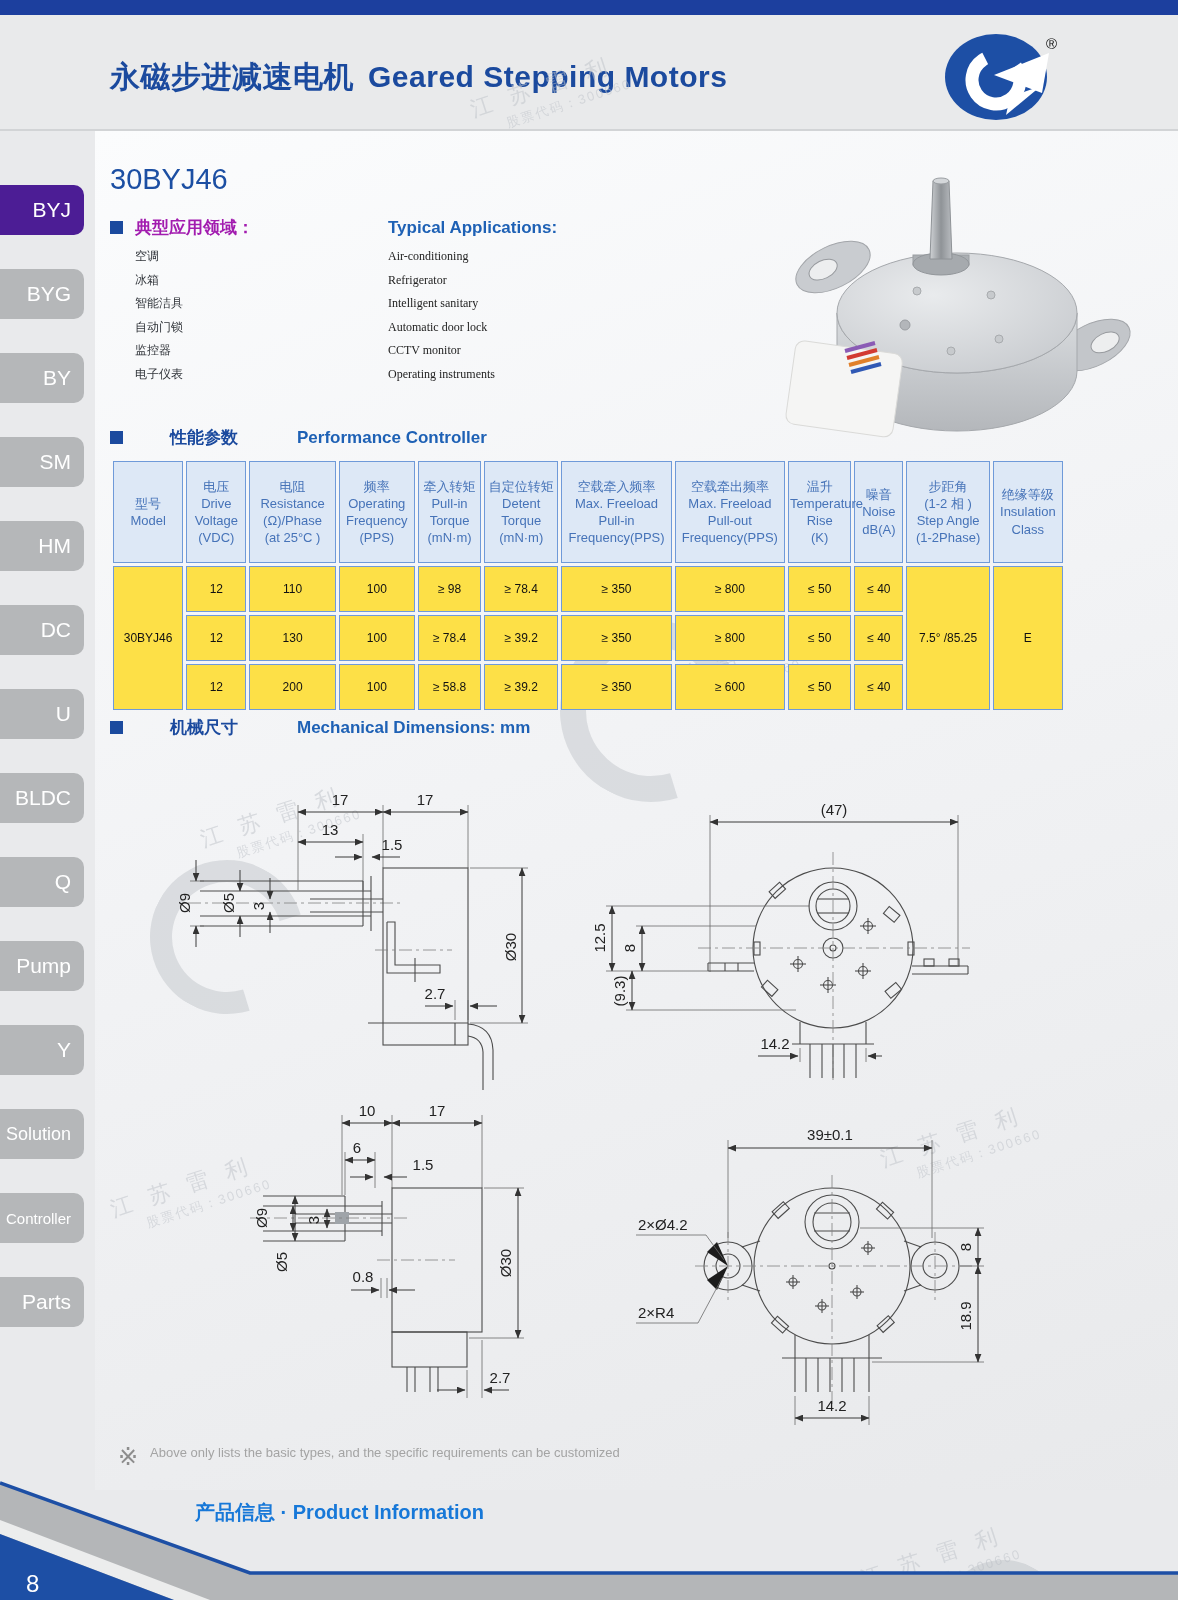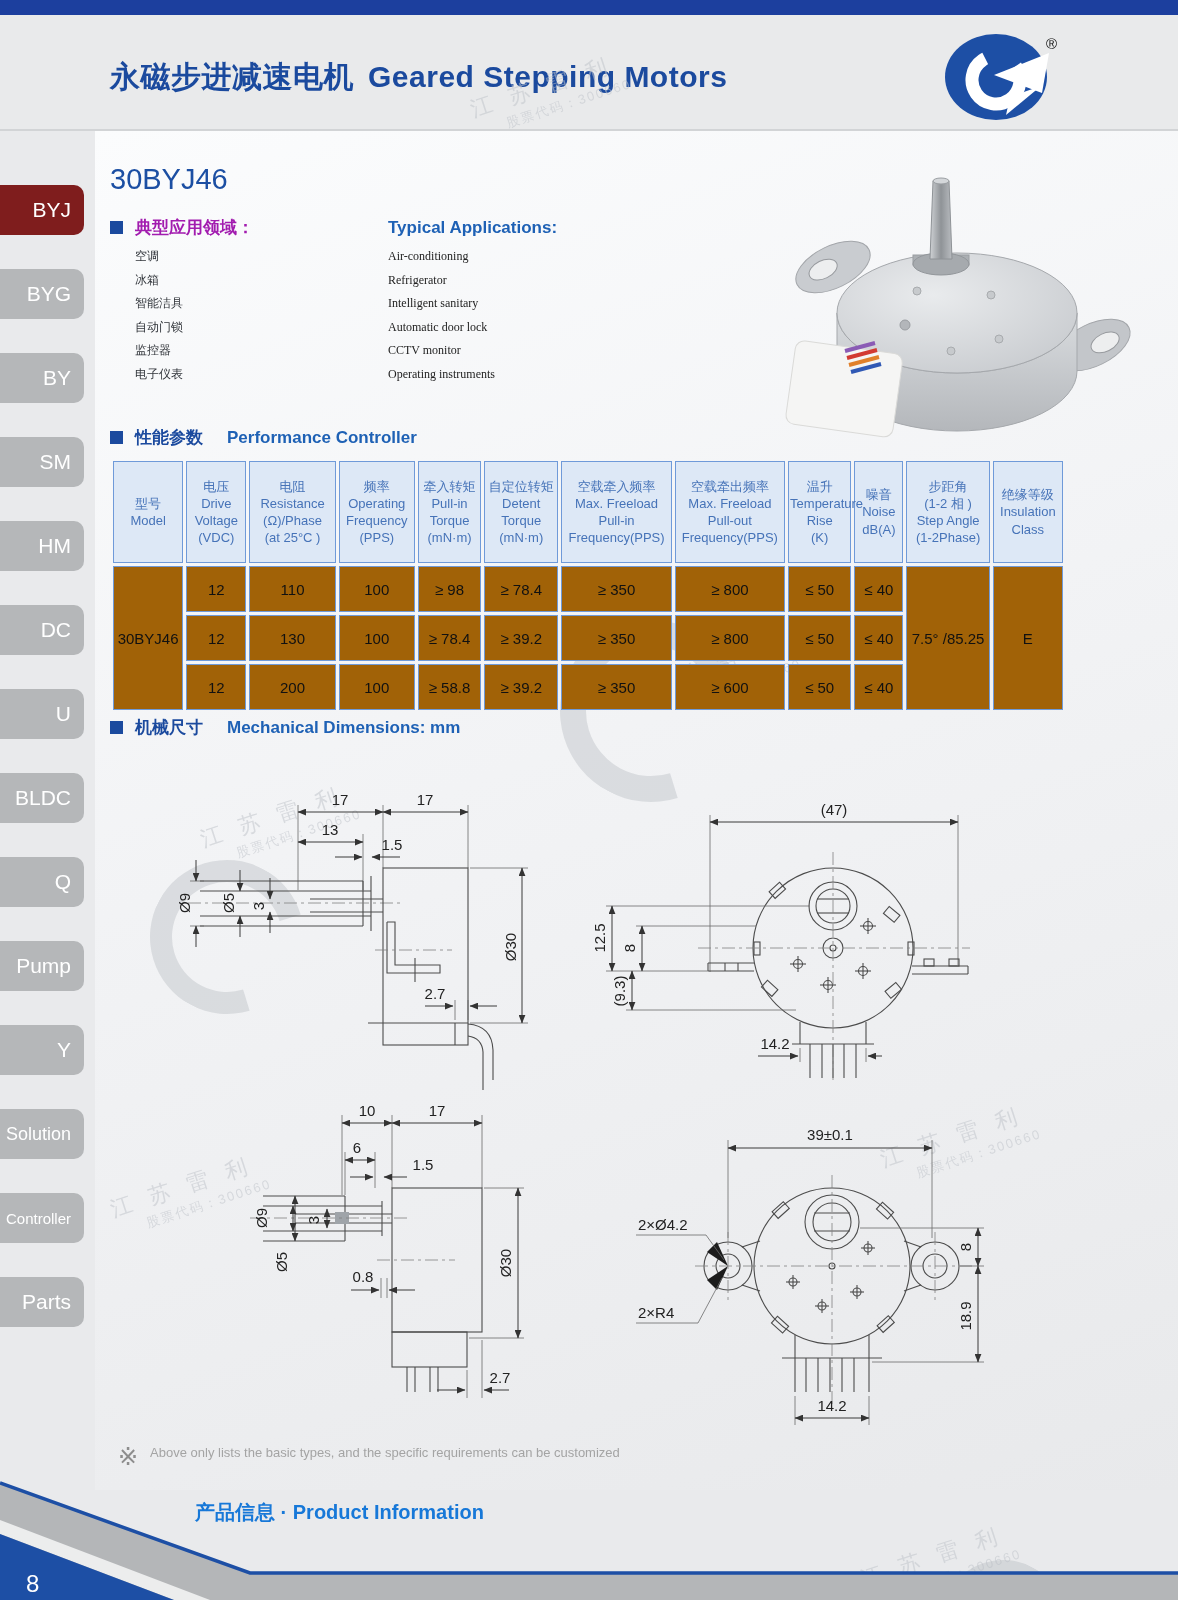--- a/index.html
+++ b/index.html
@@ -16,27 +16,27 @@
   .logo-caption .script{font-family:"Liberation Serif","DejaVu Serif",serif;font-style:italic;font-weight:bold;font-size:17px;}
 
   
   .main-panel{position:absolute;left:95px;top:131px;width:1083px;height:1359px;
     background:linear-gradient(160deg,#fbfcfd 0%,#f2f3f5 45%,#e8e9eb 100%);}
 
   
   .sidebar{position:absolute;left:0;top:185px;width:84px;display:flex;flex-direction:column;gap:34px;}
   .side-item{height:50px;background:#b5b7b9;color:#fff;border-radius:0 10px 10px 0;
     display:flex;align-items:center;justify-content:flex-end;padding-right:13px;font-size:21px;cursor:pointer;}
-  .side-item.active{background:#7f1d1d;}
+  .side-item.active{background:#4c1d95;}
   .side-item.md{font-size:18px;padding-left:40px;}
   .side-item.sm{font-size:15px;}
 
   
   .model-title{position:absolute;left:110px;top:163px;font-size:29px;font-weight:500;color:#1c4fa3;}
-  .sec-head{position:absolute;display:flex;align-items:center;font-size:17px;font-weight:bold;}
+  .sec-head{position:absolute;display:flex;align-items:center;font-size:17px;font-weight:bold;gap:35px;}
   .sq{width:13px;height:13px;background:#1b4a9e;margin-right:12px;flex:none;}
   .sec-zh{color:#1b4a9e;}
   .sec-en{color:#1e61b5;margin-left:24px;}
 
   
   .apps{position:absolute;left:110px;top:216px;width:640px;}
   .app-head{display:grid;grid-template-columns:25px 253px auto;align-items:center;font-size:17px;font-weight:bold;margin-bottom:6px;}
   .app-head .sq{margin:0;}
   .app-head .zh{color:#a21caf;}
   .app-head .en{color:#1e61b5;}
@@ -44,21 +44,21 @@
   .app-row .zh{color:#30343a;}
   .app-row .en{color:#222;font-family:Liberation Serif, serif;}
 
   
   .photo{position:absolute;left:745px;top:155px;width:425px;height:290px;}
 
   
   .perf-table{position:absolute;left:110px;top:458px;width:956px;border-collapse:separate;border-spacing:3px;table-layout:fixed;}
   .perf-table th{background:#dde8f6;border:1px solid #6f9ad9;color:#4673b8;font-weight:500;
     font-size:13px;line-height:1.32;white-space:pre-line;height:96px;vertical-align:middle;text-align:center;padding:2px 1px;}
-  .perf-table td{background:#a16207;border:1px solid #6f9ad9;color:#111;font-size:15px;text-align:center;
+  .perf-table td{background:#fde047;border:1px solid #6f9ad9;color:#111;font-size:12px;text-align:center;
     vertical-align:middle;height:44px;padding:0 1px;}
 
   
   .drawings{position:absolute;left:110px;top:752px;width:960px;height:700px;}
   .drawings svg{position:absolute;}
   .ln{stroke:#4c4c4c;stroke-width:1.1;fill:none;}
   .thin{stroke:#6b6b6b;stroke-width:.8;fill:none;}
   .cl{stroke:#808080;stroke-width:.8;fill:none;stroke-dasharray:13 4 3 4;}
   .dim{stroke:#3a3a3a;stroke-width:1;fill:none;}
   .dt{font-family:"Liberation Sans","DejaVu Sans",sans-serif;font-size:15px;fill:#222;}

